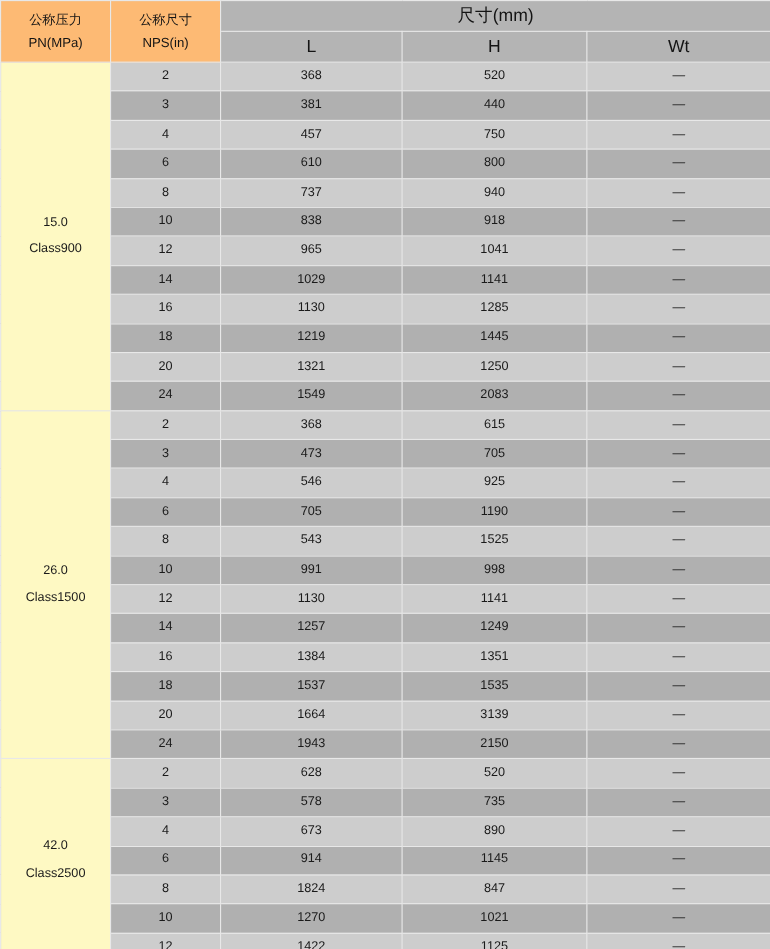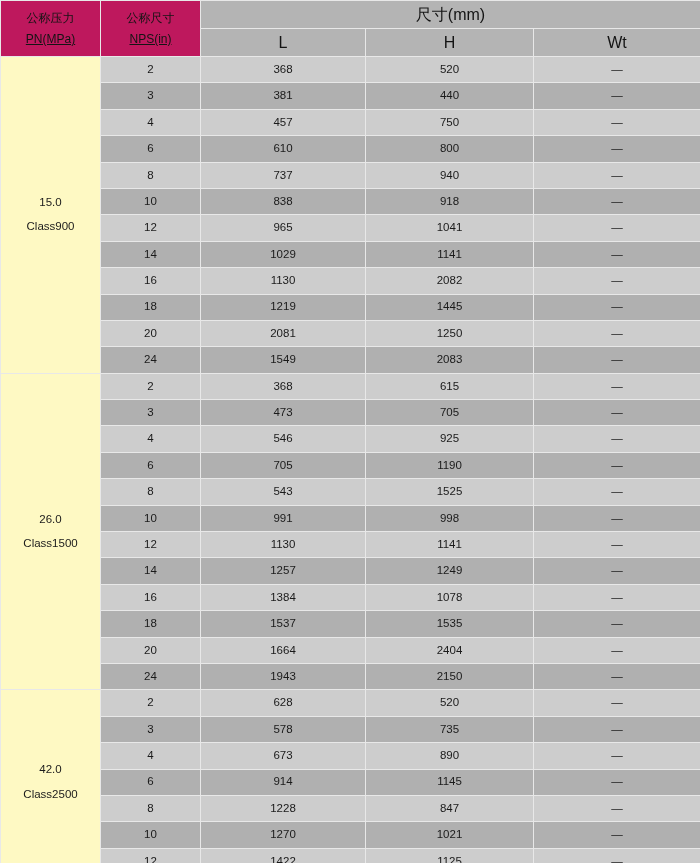--- a/index.html
+++ b/index.html
@@ -40,27 +40,27 @@
   col.c-wt   { width: 167px; }
 
   
   .hdr-cell {
     background: #b4b4b4;
     color: #141414;
     font-size: 16px;
     height: 27px;
   }
   .hdr-stack {
-    background: #be185d;
+    background: #fdba74;
     color: #141414;
     font-size: 12px;
     height: 54px;
   }
   .hdr-stack .ln1 { display: block; }
-  .hdr-stack .ln2 { display: block; margin-top: 5px; text-decoration: underline; }
+  .hdr-stack .ln2 { display: block; margin-top: 5px; }
 
   
   .group-cell {
     background: #fef9c3;
     font-size: 11.5px;
     color: #1a1a1a;
   }
   .group-cell .gl1 { display: block; }
   .group-cell .gl2 { display: block; margin-top: 9px; }
 
@@ -153,32 +153,32 @@
       </tr>
       <tr class="row-dark">
         <td class="data">14</td>
         <td class="data">1029</td>
         <td class="data">1141</td>
         <td class="data dash">—</td>
       </tr>
       <tr class="row-light">
         <td class="data">16</td>
         <td class="data">1130</td>
-        <td class="data">2082</td>
+        <td class="data">1285</td>
         <td class="data dash">—</td>
       </tr>
       <tr class="row-dark">
         <td class="data">18</td>
         <td class="data">1219</td>
         <td class="data">1445</td>
         <td class="data dash">—</td>
       </tr>
       <tr class="row-light">
         <td class="data">20</td>
-        <td class="data">2081</td>
+        <td class="data">1321</td>
         <td class="data">1250</td>
         <td class="data dash">—</td>
       </tr>
       <tr class="row-dark">
         <td class="data">24</td>
         <td class="data">1549</td>
         <td class="data">2083</td>
         <td class="data dash">—</td>
       </tr>
       <tr class="row-light">
@@ -229,33 +229,33 @@
       </tr>
       <tr class="row-dark">
         <td class="data">14</td>
         <td class="data">1257</td>
         <td class="data">1249</td>
         <td class="data dash">—</td>
       </tr>
       <tr class="row-light">
         <td class="data">16</td>
         <td class="data">1384</td>
-        <td class="data">1078</td>
+        <td class="data">1351</td>
         <td class="data dash">—</td>
       </tr>
       <tr class="row-dark">
         <td class="data">18</td>
         <td class="data">1537</td>
         <td class="data">1535</td>
         <td class="data dash">—</td>
       </tr>
       <tr class="row-light">
         <td class="data">20</td>
         <td class="data">1664</td>
-        <td class="data">2404</td>
+        <td class="data">3139</td>
         <td class="data dash">—</td>
       </tr>
       <tr class="row-dark">
         <td class="data">24</td>
         <td class="data">1943</td>
         <td class="data">2150</td>
         <td class="data dash">—</td>
       </tr>
       <tr class="row-light">
         <td class="group-cell" rowspan="7">
@@ -280,21 +280,21 @@
         <td class="data dash">—</td>
       </tr>
       <tr class="row-dark">
         <td class="data">6</td>
         <td class="data">914</td>
         <td class="data">1145</td>
         <td class="data dash">—</td>
       </tr>
       <tr class="row-light">
         <td class="data">8</td>
-        <td class="data">1228</td>
+        <td class="data">1824</td>
         <td class="data">847</td>
         <td class="data dash">—</td>
       </tr>
       <tr class="row-dark">
         <td class="data">10</td>
         <td class="data">1270</td>
         <td class="data">1021</td>
         <td class="data dash">—</td>
       </tr>
       <tr class="row-light">

